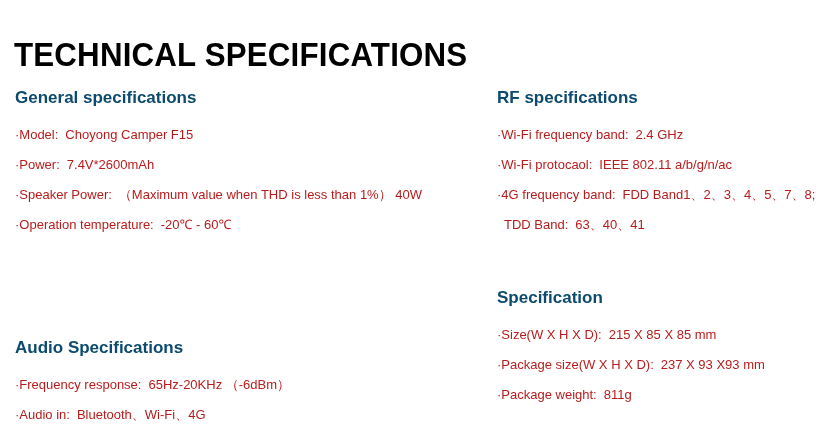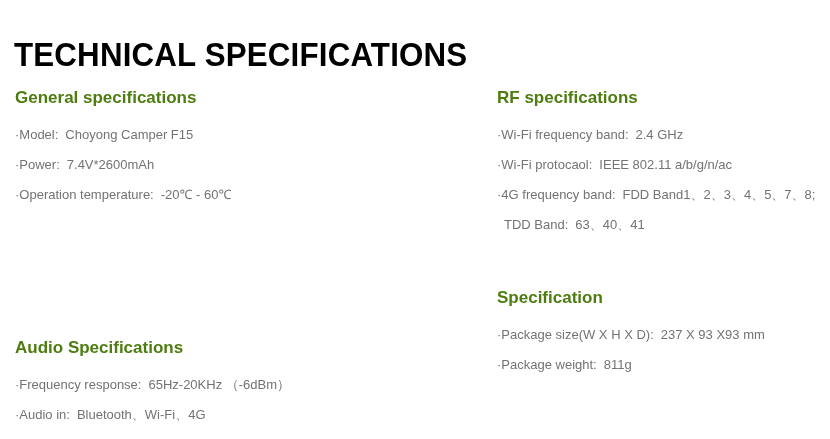--- a/index.html
+++ b/index.html
@@ -49,34 +49,34 @@
     position: absolute;
     left: 0;
   }
 
   .section-heading {
     font-size: 17px;
     font-weight: bold;
     line-height: 20px;
     margin: 0 0 0 0;
     white-space: nowrap;
-    color: #4d7c0f;
+    color: #0c4a6e;
   }
 
   .spec-list {
     list-style: none;
     margin: 0;
     padding: 0;
   }
 
   .spec-row {
     font-size: 13px;
     line-height: 30px;
     white-space: nowrap;
-    color: #737373;
+    color: #b91c1c;
   }
 
   .row-label { }
   .row-gap { display: inline-block; width: 7px; }
   .row-value { }
 
   
   .spec-row.continuation {
     padding-left: 7px;
   }
@@ -102,20 +102,21 @@
 
   <h1 class="doc-title">TECHNICAL SPECIFICATIONS</h1>
 
   <div class="col col-left">
 
     <div class="section" id="sec-general">
       <h2 class="section-heading">General specifications</h2>
       <ul class="spec-list">
           <li class="spec-row"><span class="row-label">·Model:</span><span class="row-gap"></span><span class="row-value">Choyong Camper F15</span></li>
           <li class="spec-row"><span class="row-label">·Power:</span><span class="row-gap"></span><span class="row-value">7.4V*2600mAh</span></li>
+          <li class="spec-row"><span class="row-label">·Speaker Power:</span><span class="row-gap"></span><span class="row-value">（Maximum value when THD is less than 1%）  40W</span></li>
           <li class="spec-row"><span class="row-label">·Operation temperature:</span><span class="row-gap"></span><span class="row-value">-20℃ - 60℃</span></li>
         </ul>
     </div>
 
     <div class="section" id="sec-audio">
       <h2 class="section-heading">Audio Specifications</h2>
       <ul class="spec-list">
           <li class="spec-row"><span class="row-label">·Frequency response:</span><span class="row-gap"></span><span class="row-value">65Hz-20KHz  （-6dBm）</span></li>
           <li class="spec-row"><span class="row-label">·Audio in:</span><span class="row-gap"></span><span class="row-value">Bluetooth、Wi-Fi、4G</span></li>
         </ul>
@@ -131,20 +132,21 @@
           <li class="spec-row"><span class="row-label">·Wi-Fi frequency band:</span><span class="row-gap"></span><span class="row-value">2.4 GHz</span></li>
           <li class="spec-row"><span class="row-label">·Wi-Fi protocaol:</span><span class="row-gap"></span><span class="row-value">IEEE 802.11 a/b/g/n/ac</span></li>
           <li class="spec-row"><span class="row-label">·4G frequency band:</span><span class="row-gap"></span><span class="row-value">FDD Band1、2、3、4、5、7、8;</span></li>
           <li class="spec-row continuation"><span class="row-label">TDD Band:</span><span class="row-gap"></span><span class="row-value">63、40、41</span></li>
         </ul>
     </div>
 
     <div class="section" id="sec-specification">
       <h2 class="section-heading">Specification</h2>
       <ul class="spec-list">
+          <li class="spec-row"><span class="row-label">·Size(W X H X D):</span><span class="row-gap"></span><span class="row-value">215 X 85 X 85 mm</span></li>
           <li class="spec-row"><span class="row-label">·Package size(W X H X D):</span><span class="row-gap"></span><span class="row-value">237 X 93 X93 mm</span></li>
           <li class="spec-row"><span class="row-label">·Package weight:</span><span class="row-gap"></span><span class="row-value">811g</span></li>
         </ul>
     </div>
 
   </div>
 
 </div>
 
 </body></html>

